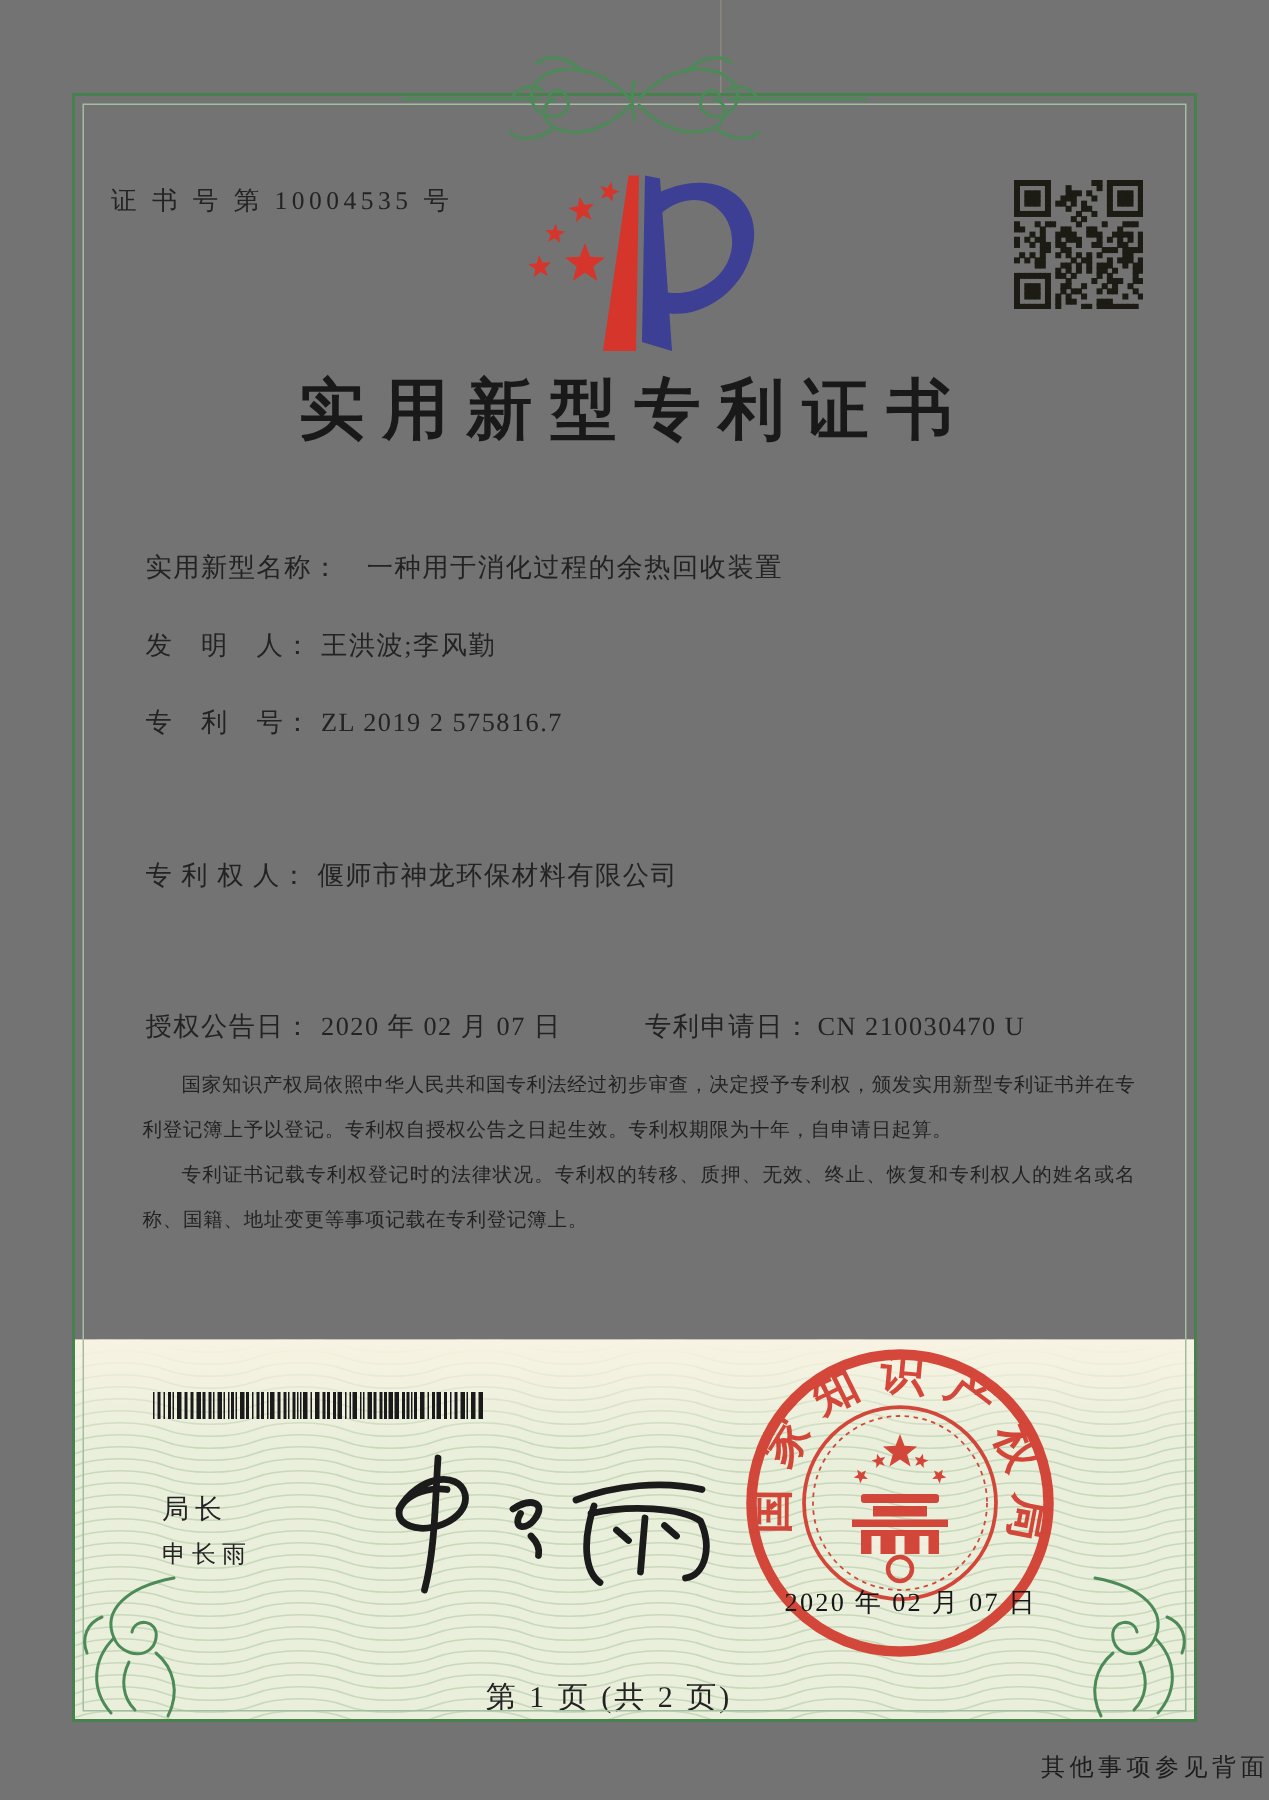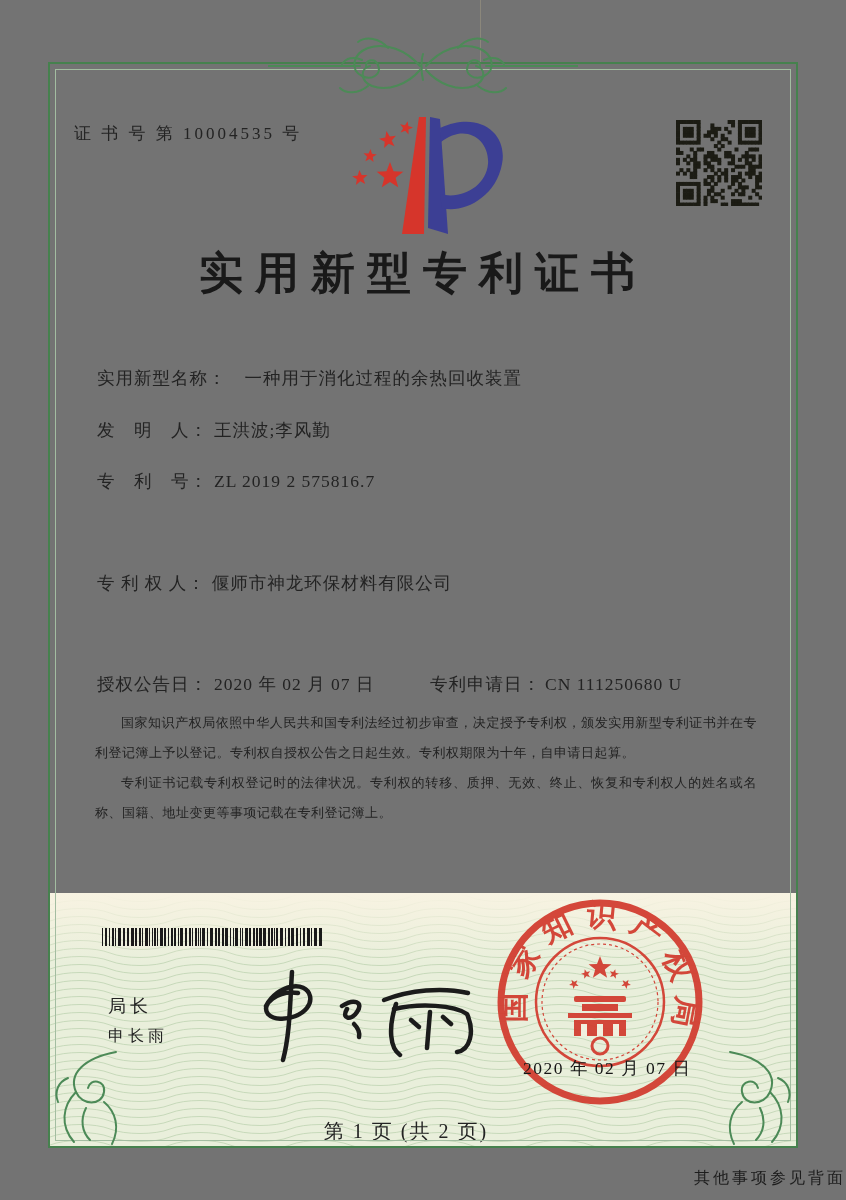--- a/index.html
+++ b/index.html
@@ -427,21 +427,21 @@
   </div>
   <div class="frow" style="top:469px">
     <span>专　利　号：</span><span style="margin-left:6px">ZL 2019 2 575816.7</span>
   </div>
   <div class="frow" style="top:571px">
     <span>专 利 权 人：</span><span style="margin-left:6px">偃师市神龙环保材料有限公司</span>
   </div>
   <div class="frow" style="top:672px">
     <span>授权公告日：</span><span style="margin-left:6px">2020 年 02 月 07 日</span>
     <span class="grant-no">
-      <span>专利申请日：</span><span style="margin-left:4px">CN 111250680 U</span>
+      <span>专利申请日：</span><span style="margin-left:4px">CN 210030470 U</span>
     </span>
   </div>
 
   <div class="body-text">
     <p>国家知识产权局依照中华人民共和国专利法经过初步审查，决定授予专利权，颁发实用新型专利证书并在专利登记簿上予以登记。专利权自授权公告之日起生效。专利权期限为十年，自申请日起算。</p>
     <p>专利证书记载专利权登记时的法律状况。专利权的转移、质押、无效、终止、恢复和专利权人的姓名或名称、国籍、地址变更等事项记载在专利登记簿上。</p>
   </div>
 
   <svg class="barcode" width="224" height="18" id="barcode-svg">
       <rect x="0" y="0" width="1" height="18" fill="#1a1a1a"></rect>

